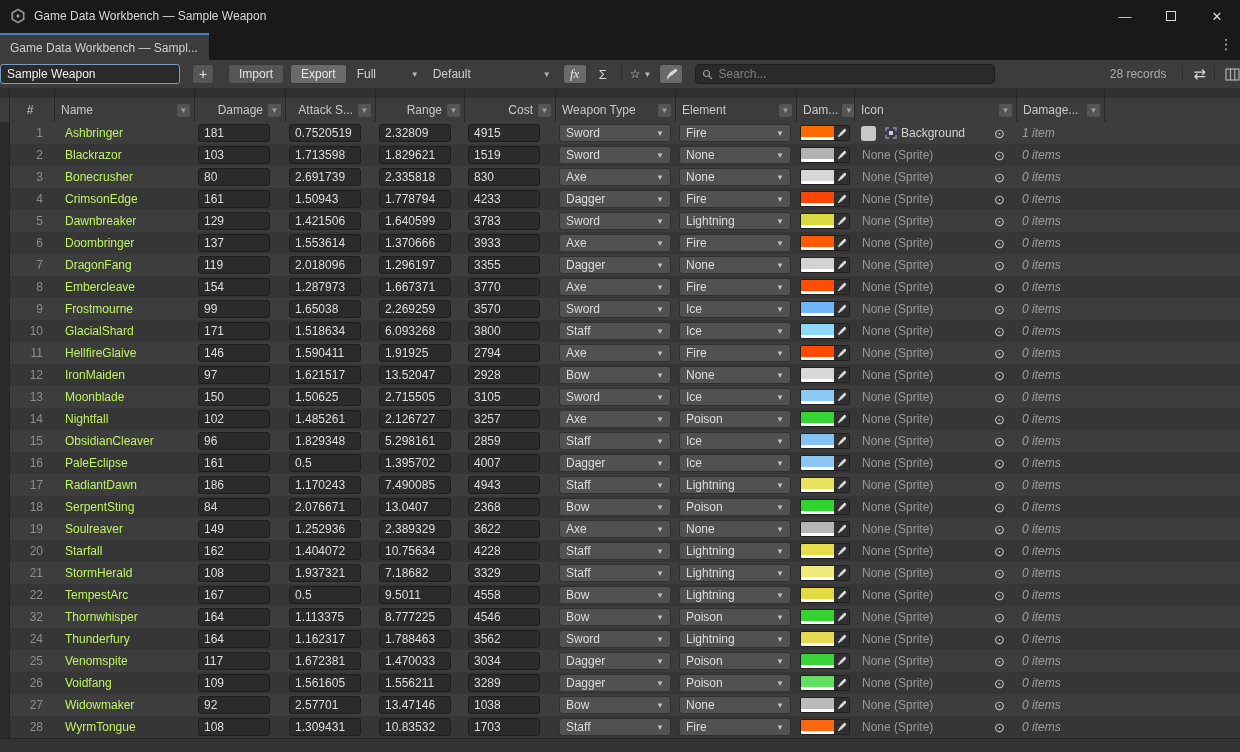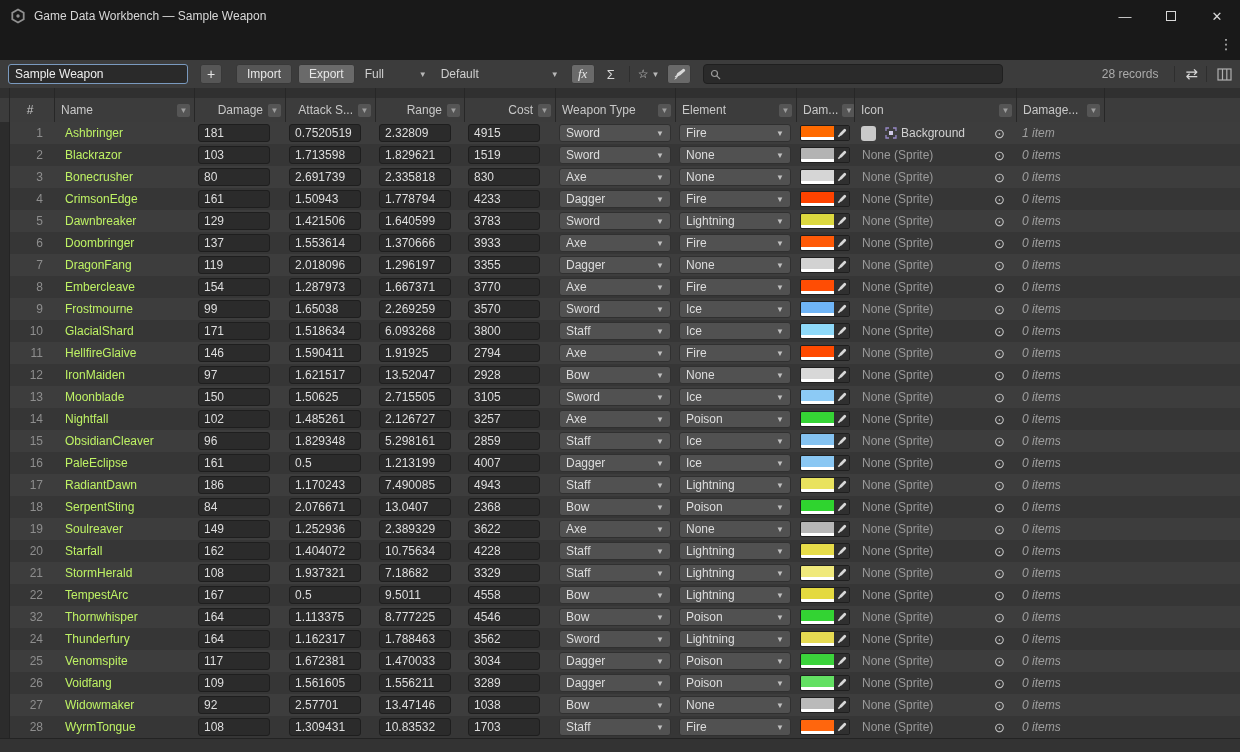--- a/index.html
+++ b/index.html
@@ -16,21 +16,21 @@
              color:#d8d8d8; font-size:13px; cursor:default; }
   .max-glyph { width:10px; height:10px; border:1px solid #d8d8d8; display:inline-block; }
 
   
   .tabbar { height:28px; background:#191919; display:flex; align-items:flex-end; flex:0 0 auto; position:relative; }
   .tab { width:209px; height:27px; background:#3c3c3c; border-top:2px solid #4c7cb8;
          display:flex; align-items:center; padding:0 10px; color:#cfcfcf; white-space:nowrap; overflow:hidden; }
   .kebab { position:absolute; right:6px; top:4px; color:#c4c4c4; font-size:14px; width:16px; text-align:center; }
 
   
-  .toolbar { height:28px; background:#3c3c3c; display:flex; align-items:center; padding:0 8px; flex:0 0 auto; }
+  .toolbar { height:28px; background:#3c3c3c; display:flex; align-items:center; padding:0 0; flex:0 0 auto; }
   .name-field { width:180px; height:20px; background:#2a2a2a; border:1px solid #7a9abf; border-radius:3px;
                 color:#eeeeee; font-size:12px; padding:0 6px; outline:none; font-family:"Liberation Sans",sans-serif;}
   .btn { background:#565656; border:1px solid #383838; border-radius:3px; color:#e6e6e6; height:20px;
          display:flex; align-items:center; justify-content:center; padding:0 10px; margin-left:8px; cursor:default;}
   .btn.add { width:22px; padding:0; margin-left:12px; font-size:14px; }
   .btn.lit { background:#6a6a6a; }
   .mini-dd { display:flex; align-items:center; color:#cfcfcf; margin-left:10px; cursor:default; }
   .mini-dd .cap { font-size:8px; color:#b8b8b8; margin-left:6px; }
   .mini-dd.full { width:62px; }
   .mini-dd.preset { width:118px; margin-left:14px; justify-content:space-between; }
@@ -119,20 +119,23 @@
     <div class="win-controls">
       <span class="win-btn">—</span>
       <span class="win-btn">
           <span class="max-glyph"></span>
         </span>
       <span class="win-btn">✕</span>
     </div>
   </div>
 
   <div class="tabbar">
+    <div class="tab">
+      <span>Game Data Workbench — Sampl...</span>
+    </div>
     <span class="kebab">⋮</span>
   </div>
 
   <div class="toolbar">
     <input class="name-field" value="Sample Weapon" style="">
     <div class="btn add">+</div>
     <div class="btn" style="margin-left:14px">Import</div>
     <div class="btn lit" style="margin-left:6px">Export</div>
     <div class="mini-dd full">
       <span>Full</span>
@@ -153,20 +156,21 @@
       <svg width="13" height="13" viewBox="0 0 13 13">
         <path d="M11.4 1.2a1.2 1.2 0 0 1 .4 2L7.2 7.3 5 8.2 3.9 9.9 1.6 8.6l1.7-1.1.9-2.2L9.4 1.6a1.2 1.2 0 0 1 2-.4z" fill="#d8d8d8"></path>
         <path d="M1.2 11.8l1.4-2.6 1.6.9-3 1.7z" fill="#d8d8d8"></path>
       </svg>
     </div>
     <div class="searchbox">
       <svg width="11" height="11" viewBox="0 0 11 11">
         <circle cx="4.5" cy="4.5" r="3" fill="none" stroke="#9a9a9a" stroke-width="1.2"></circle>
         <line x1="6.8" y1="6.8" x2="10" y2="10" stroke="#9a9a9a" stroke-width="1.2"></line>
       </svg>
+      <input placeholder="Search..." style="">
     </div>
     <div class="right-group">
       <span class="records">28 records</span>
       <span class="vsep"></span>
       <span class="tool-ic" style="font-size:15px">⇄</span>
       <span class="vsep"></span>
       <span class="tool-ic">
         <svg width="15" height="13" viewBox="0 0 15 13">
           <rect x="1" y="1" width="13" height="11" fill="none" stroke="#b0b0b0" stroke-width="1.2"></rect>
           <line x1="5.5" y1="1" x2="5.5" y2="12" stroke="#b0b0b0" stroke-width="1.2"></line>
@@ -986,21 +990,21 @@
           <div class="cell gut c-gut"></div>
           <div class="cell rownum c-num">16</div>
           <div class="cell namecell c-name">PaleEclipse</div>
           <div class="cell c-damage">
             <div class="field">161</div>
           </div>
           <div class="cell c-attack">
             <div class="field">0.5</div>
           </div>
           <div class="cell c-range">
-            <div class="field">1.213199</div>
+            <div class="field">1.395702</div>
           </div>
           <div class="cell c-cost">
             <div class="field">4007</div>
           </div>
           <div class="cell c-weapon">
             <div class="dropdown">
               <div class="ddlbl">Dagger</div>
               <div class="cap">▼</div>
             </div>
           </div>

